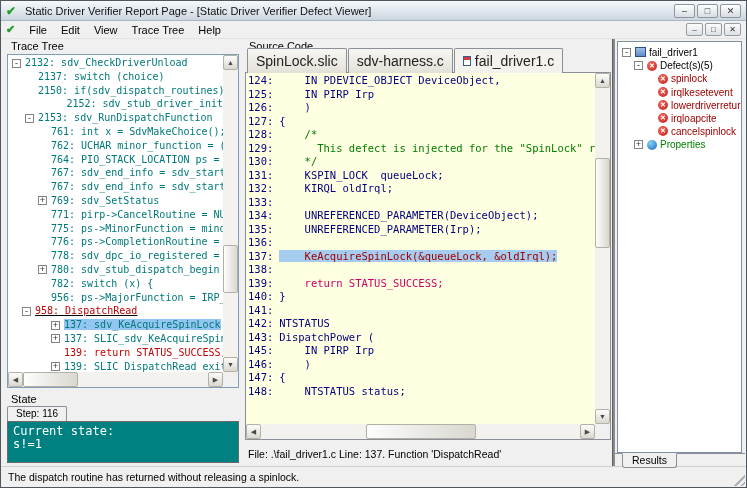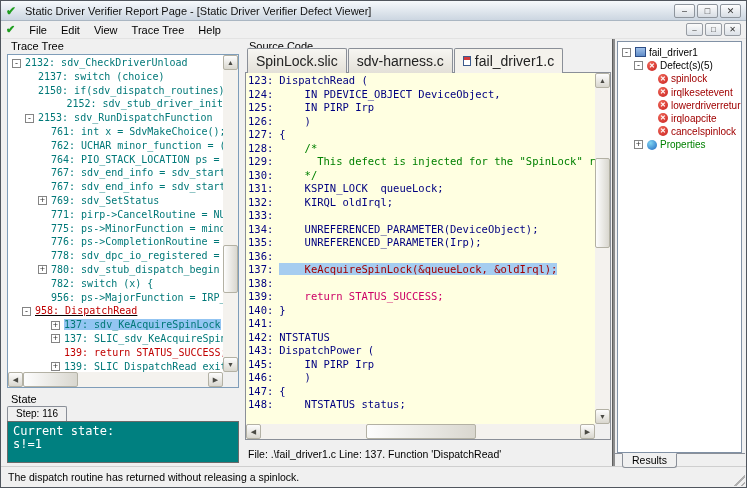--- a/index.html
+++ b/index.html
@@ -167,21 +167,20 @@
         <div class="tab">
           <span class="tab-label">sdv-harness.c</span>
         </div>
         <div class="tab active">
           <span class="tab-file-icon"></span>
           <span class="tab-label">fail_driver1.c</span>
         </div>
       </div>
     <div class="source-box">
       <div class="code-content">
-          <div class="src-line"><span class="lnum">123:</span><span class="ltext code">DispatchRead (</span></div>
           <div class="src-line"><span class="lnum">124:</span><span class="ltext code">    IN PDEVICE_OBJECT DeviceObject,</span></div>
           <div class="src-line"><span class="lnum">125:</span><span class="ltext code">    IN PIRP Irp</span></div>
           <div class="src-line"><span class="lnum">126:</span><span class="ltext code">    )</span></div>
           <div class="src-line"><span class="lnum">127:</span><span class="ltext code">{</span></div>
           <div class="src-line"><span class="lnum">128:</span><span class="ltext comment">    /*</span></div>
           <div class="src-line"><span class="lnum">129:</span><span class="ltext comment">      This defect is injected for the "SpinLock" ru</span></div>
           <div class="src-line"><span class="lnum">130:</span><span class="ltext comment">    */</span></div>
           <div class="src-line"><span class="lnum">131:</span><span class="ltext code">    KSPIN_LOCK  queueLock;</span></div>
           <div class="src-line"><span class="lnum">132:</span><span class="ltext code">    KIRQL oldIrql;</span></div>
           <div class="src-line"><span class="lnum">133:</span><span class="ltext code"></span></div>

